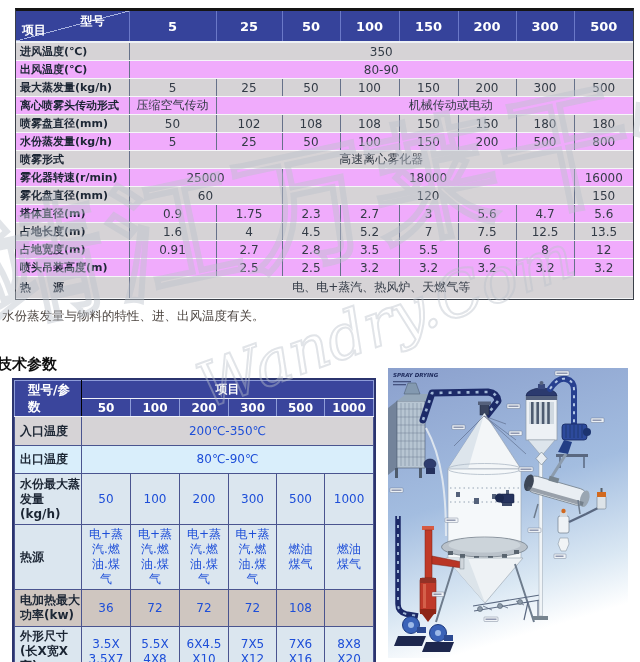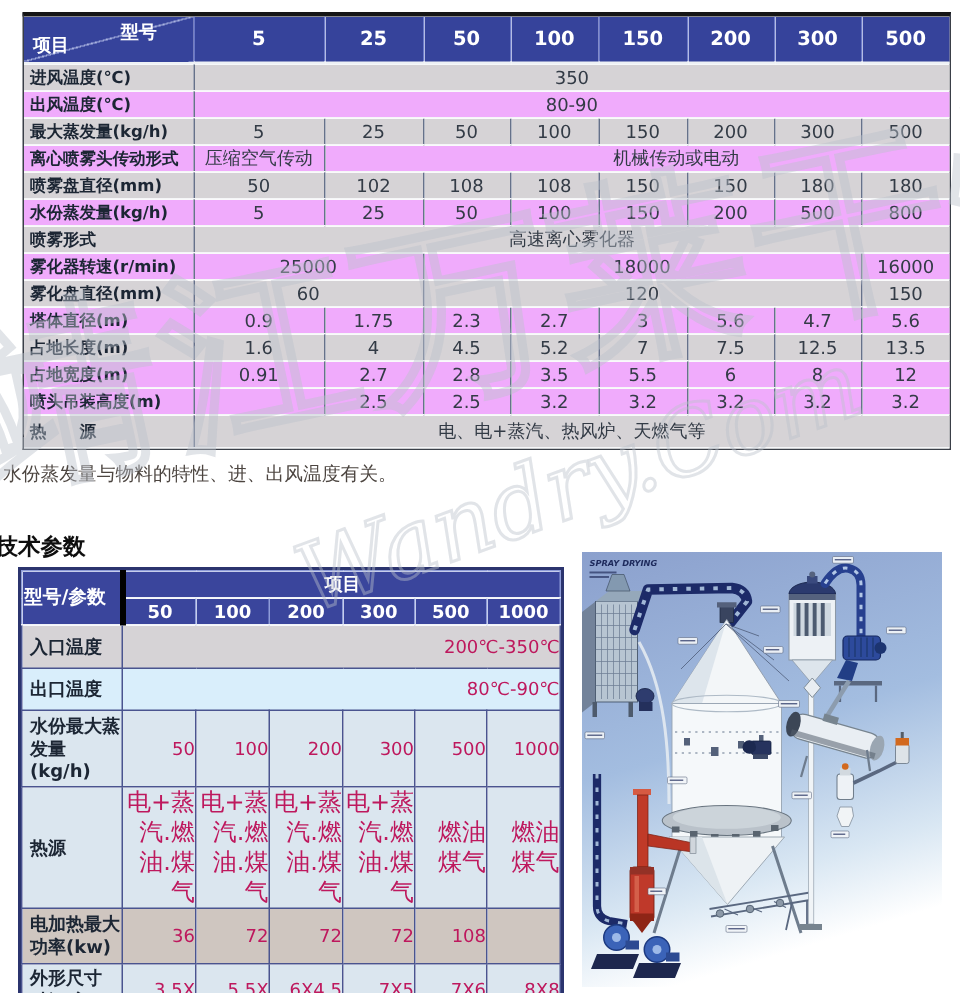--- a/index.html
+++ b/index.html
@@ -30,29 +30,29 @@
   .note{position:absolute;left:2px;top:308px;font-size:12.5px;color:#4c4540;z-index:1;}
   .sec-title{position:absolute;left:-3px;top:355px;font-size:15px;font-weight:bold;color:#0e0e0e;z-index:1;}
   
   .t2wrap{position:absolute;left:12px;top:378px;z-index:1;border:2px solid #2b346e;}
   .t2{width:359px;}
   .t2 th,.t2 td{padding:0;font-size:12px;overflow:hidden;}
   .t2 thead th{background:#3a459c;color:#fff;font-weight:bold;
                border:1px solid #8e9cd8;border-bottom:1px solid #f0f2f8;}
   .t2 thead .group{height:15px;font-size:12px;}
   .t2 thead .c2{height:17px;font-size:12px;}
-  .t2 thead .corner2{text-align:left;padding-left:1px;font-size:12.5px;border-right:4px solid #000000;}
+  .t2 thead .corner2{text-align:left;padding-left:13px;font-size:12.5px;border-right:1px solid #000000;}
   .t2 tbody th{text-align:left;padding:2px 0 2px 5px;font-size:12px;font-weight:bold;color:#1c2634;
                border:1px solid #4a548f;border-top:1px solid #fafbfc;white-space:pre-line;line-height:1.25;}
-  .t2 tbody td{text-align:right;color:#be185d;border:1px solid #4a548f;border-top:1px solid #fafbfc;
+  .t2 tbody td{text-align:center;color:#1d4ed8;border:1px solid #4a548f;border-top:1px solid #fafbfc;
                white-space:pre-line;line-height:1.25;}
   .t2 tr.h26 th,.t2 tr.h26 td{height:24px;}
   .t2 tr.h25 th,.t2 tr.h25 td{height:23px;}
   .t2 tr.h48 th,.t2 tr.h48 td{height:46px;}
-  .t2 tr.h62 th,.t2 tr.h62 td{height:60px;font-size:16px;}
+  .t2 tr.h62 th,.t2 tr.h62 td{height:60px;font-size:12px;}
   .t2 tr.h34 th,.t2 tr.h34 td{height:32px;}
   .t2 tr.h47 th,.t2 tr.h47 td{height:45px;}
   .t2 tr.h62 th,.t2 tr.h34 th,.t2 tr.h47 th{font-size:12px;}
   .sh2-gray th,.sh2-gray td{background:#d6d3d6;}
   .sh2-cyan th,.sh2-cyan td{background:#d9eefb;}
   .sh2-blue2 th,.sh2-blue2 td{background:#dbe6ef;}
   .sh2-tan th,.sh2-tan td{background:#cfc6c0;}
   
   .diagram{position:absolute;left:388px;top:368px;z-index:1;}
   

